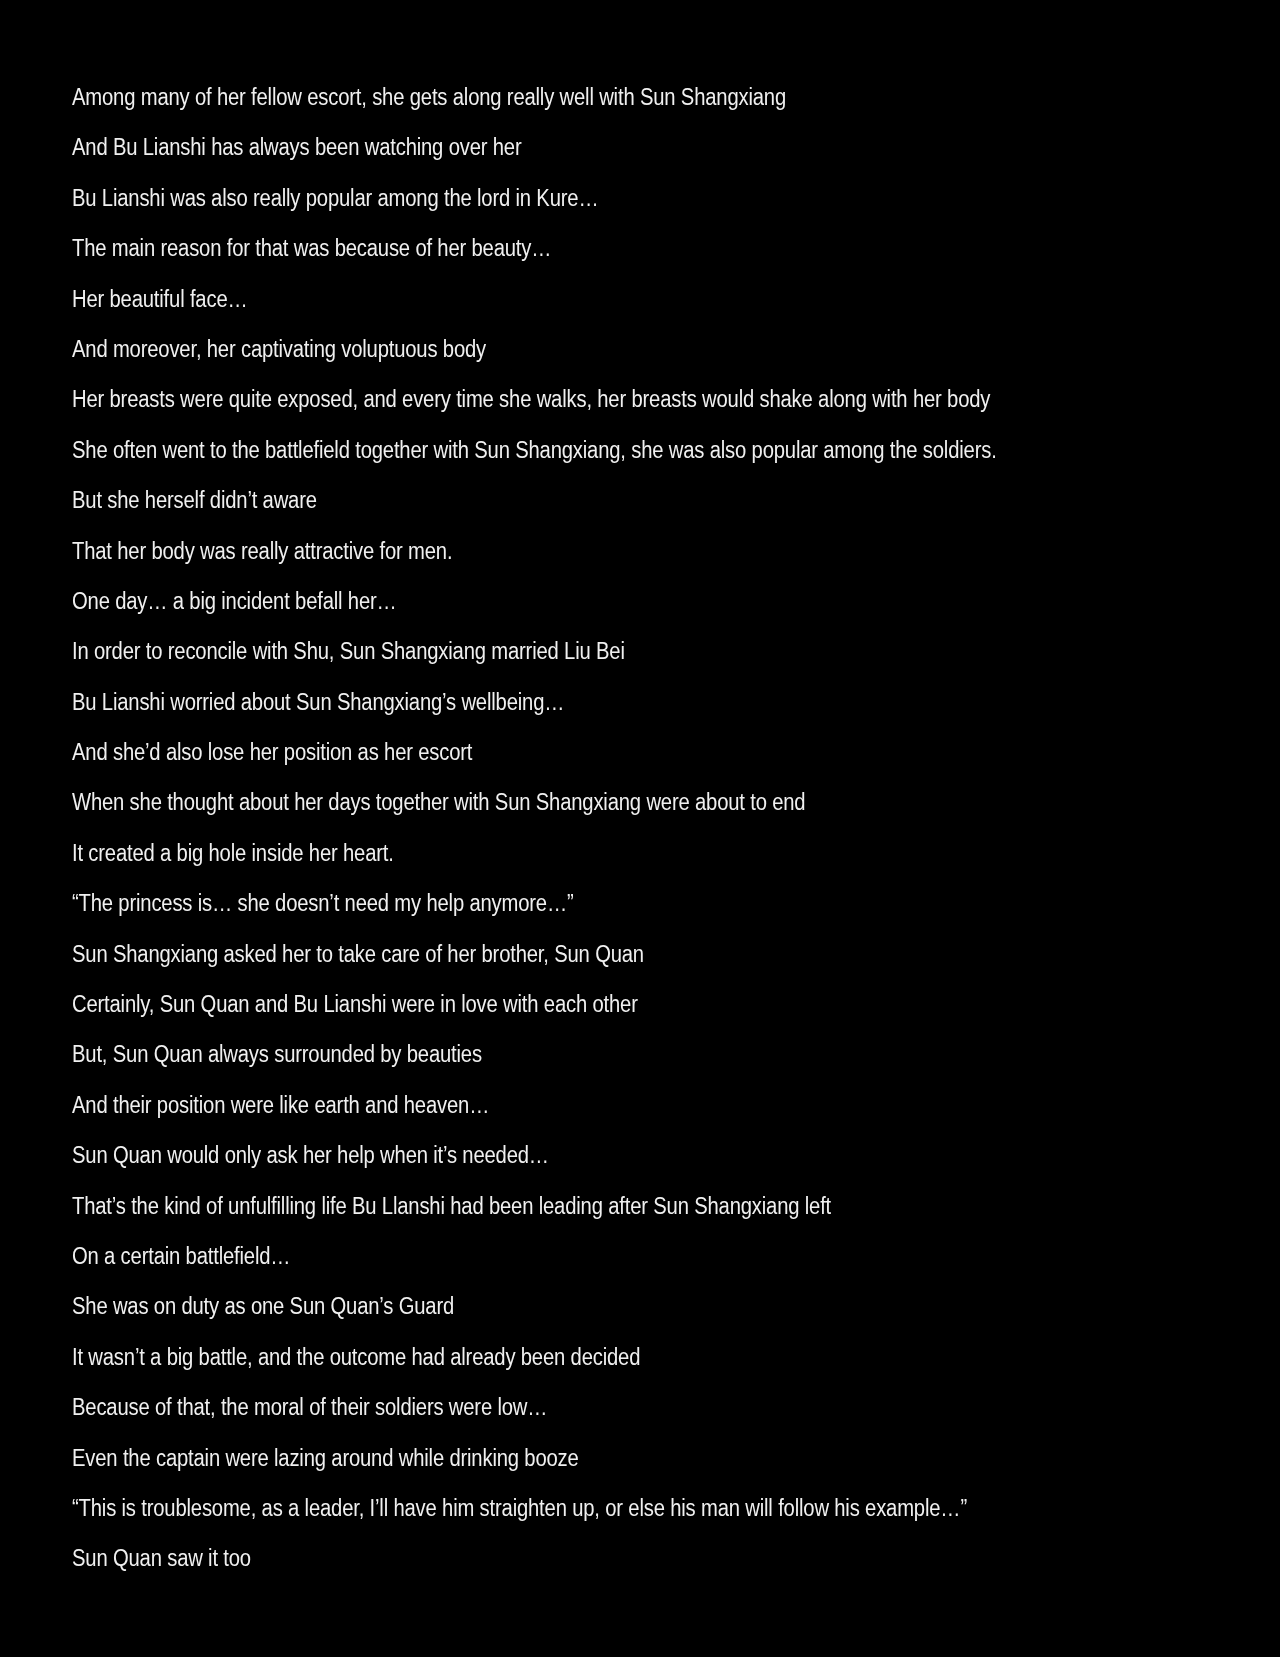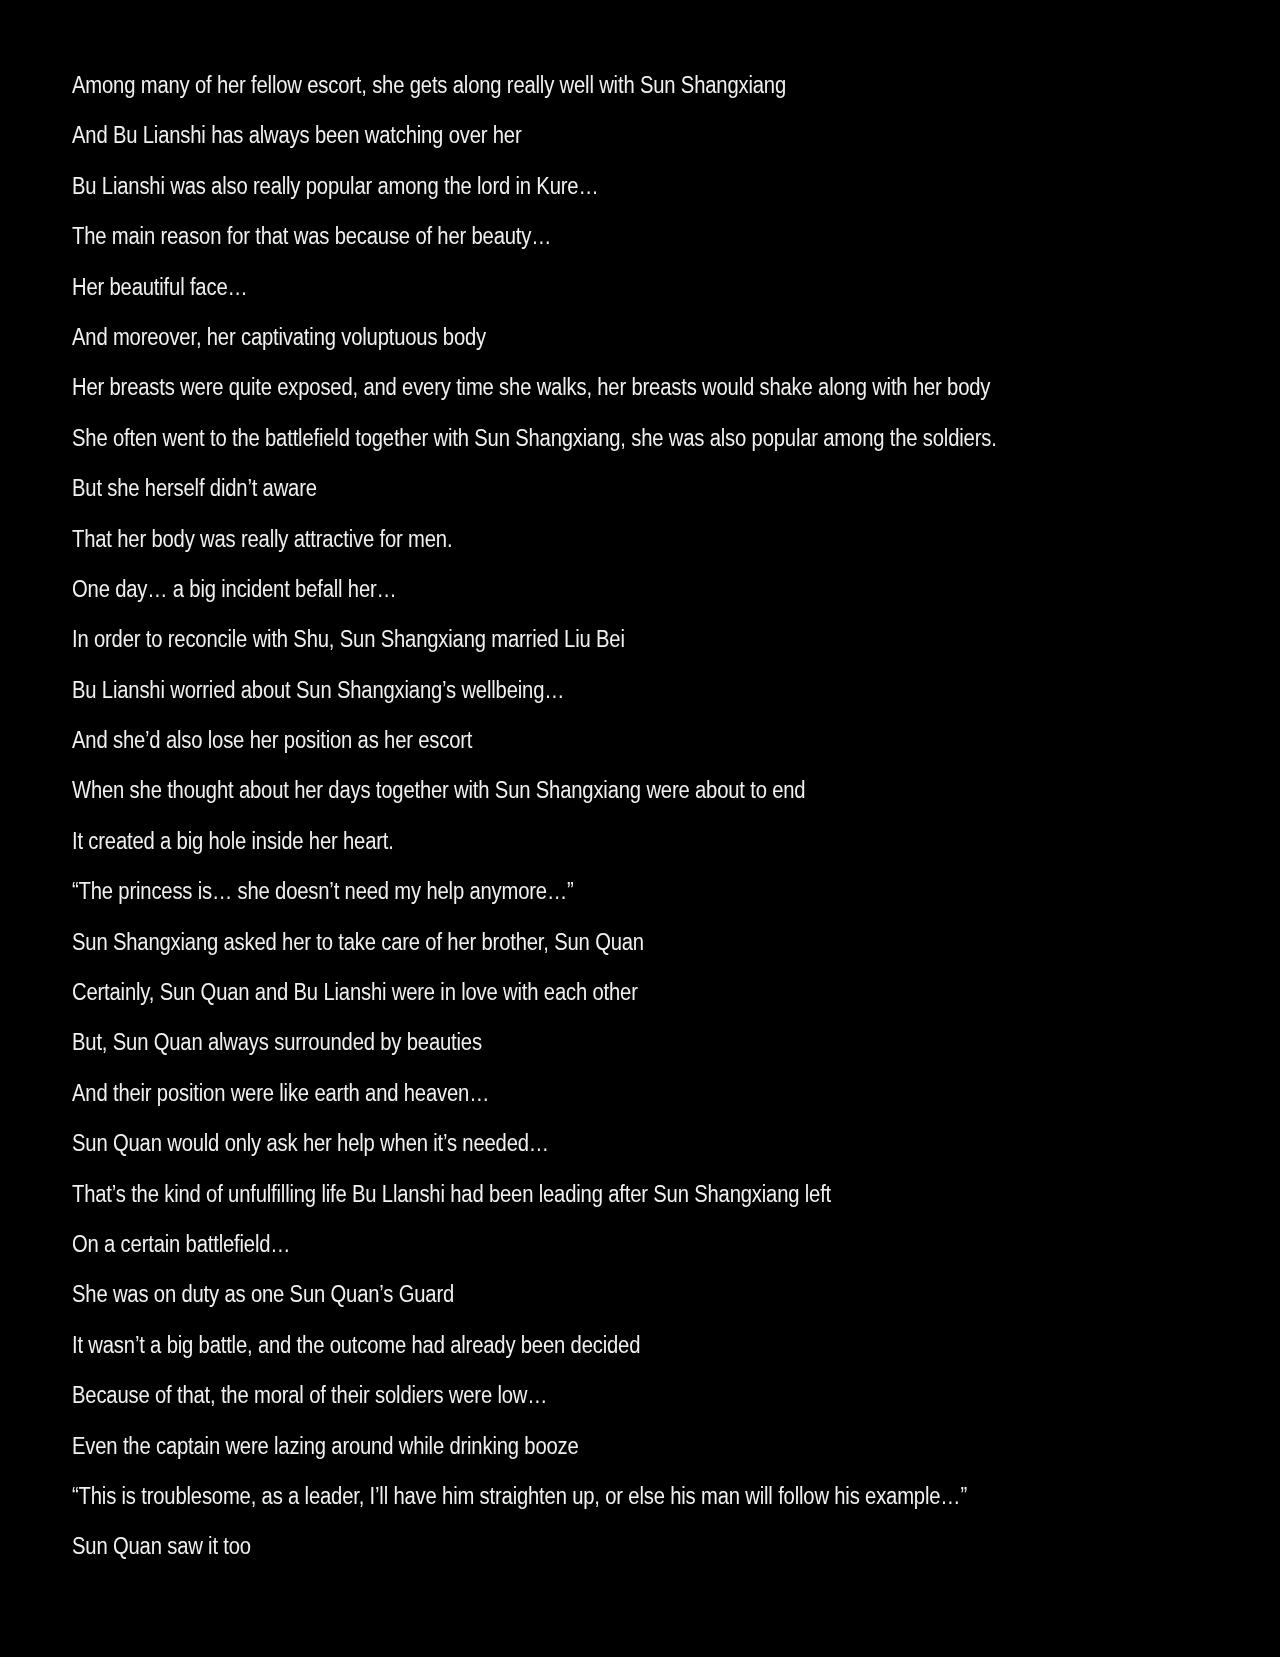--- a/index.html
+++ b/index.html
@@ -5,21 +5,21 @@
   html, body {
     margin: 0;
     padding: 0;
     background: #000000;
     width: 1280px;
     height: 1657px;
     overflow: hidden;
   }
   .page {
     position: absolute;
-    top: 4px;
+    top: 16px;
     left: 0;
     width: 1280px;
     height: 1180px;
     background: #000000;
     box-sizing: border-box;
     padding: 56px 40px 0 72px;
   }
   .line {
     margin: 0;
     font-family: "Liberation Sans", "DejaVu Sans", sans-serif;

